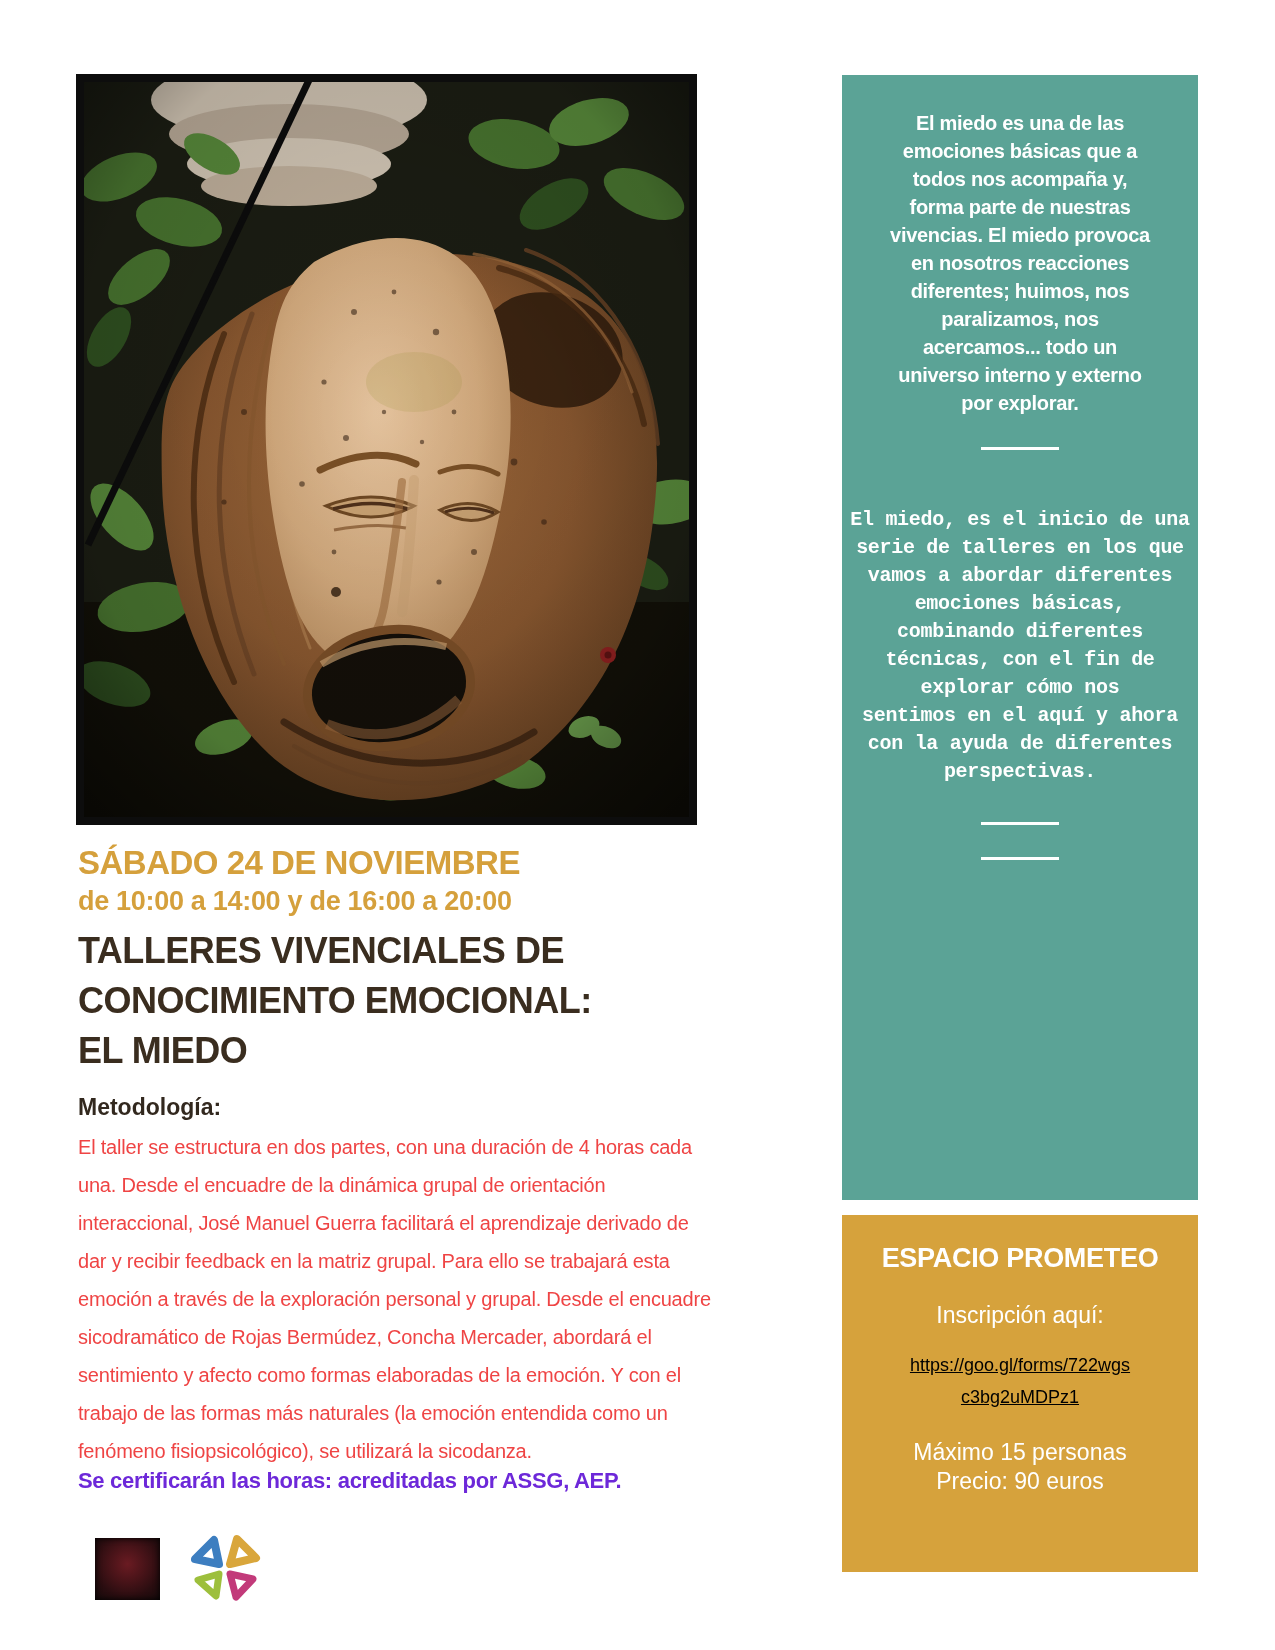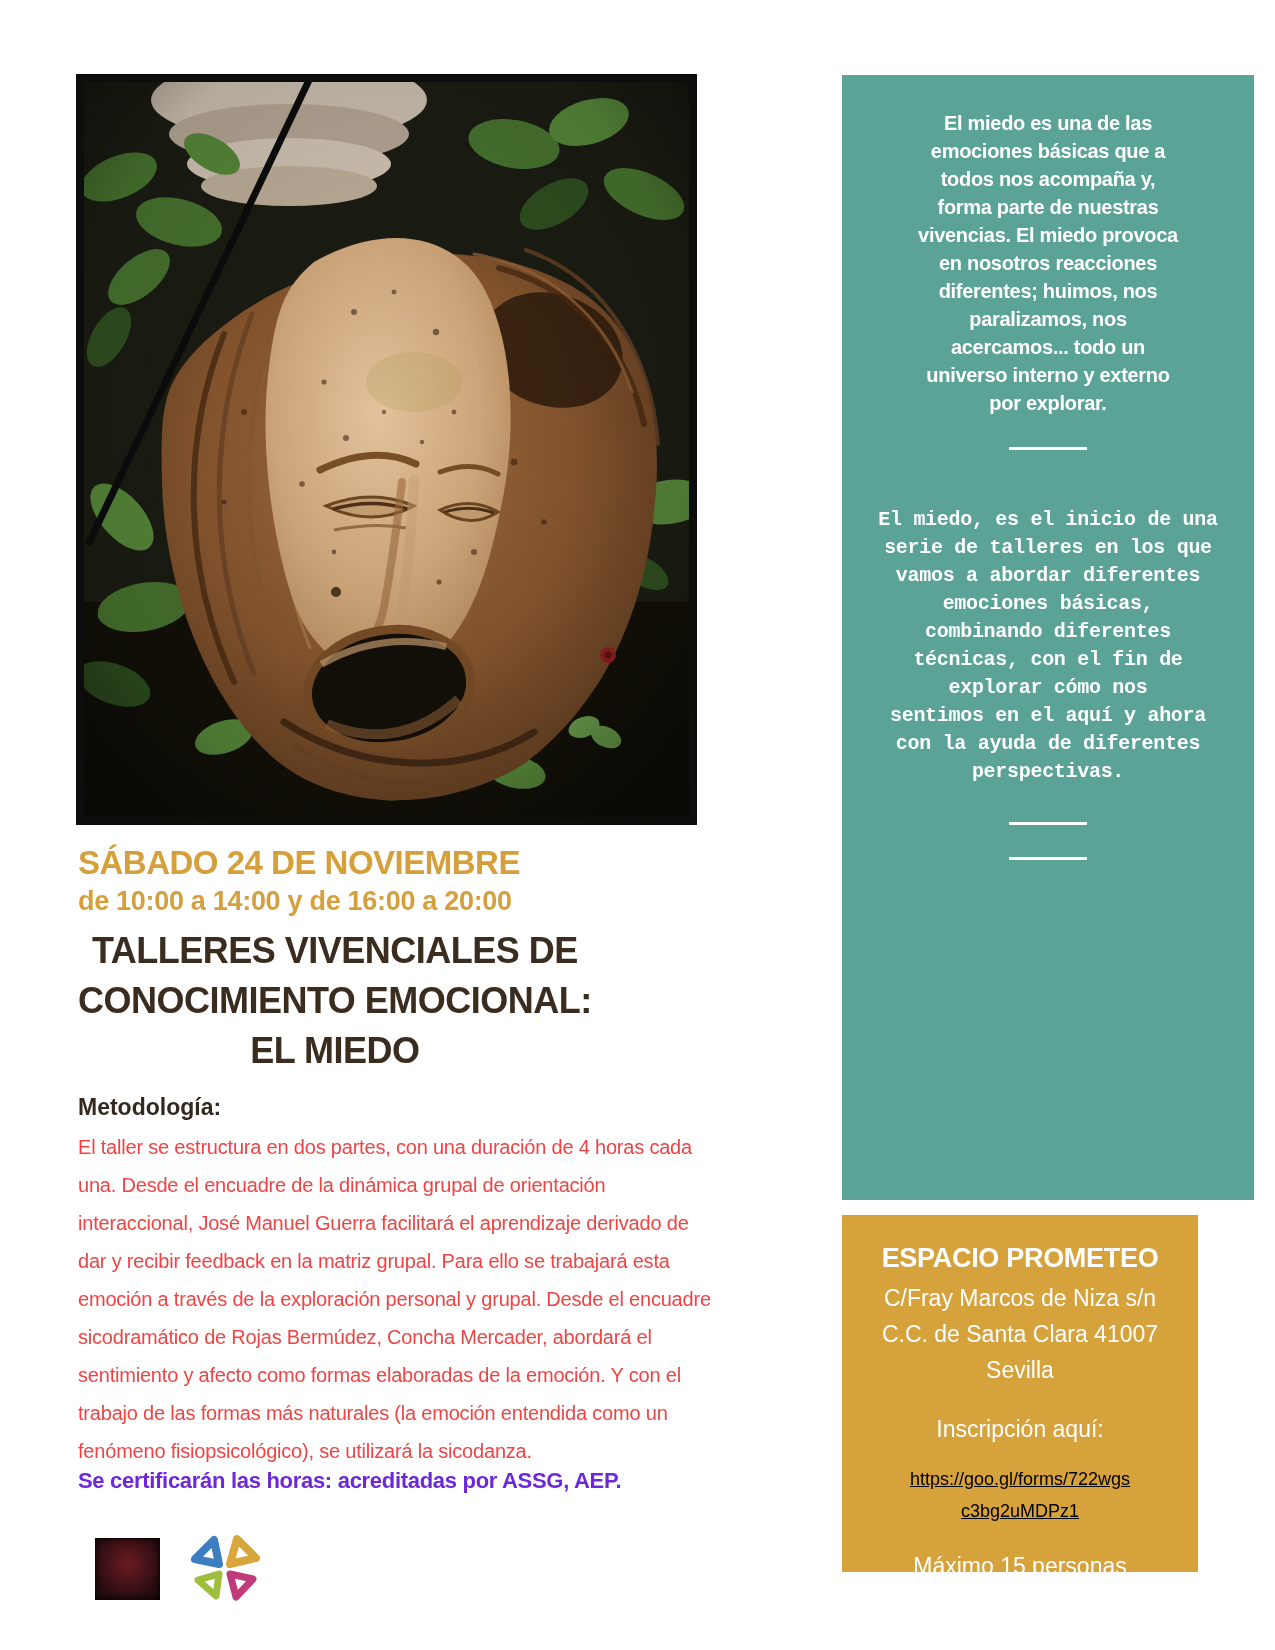--- a/index.html
+++ b/index.html
@@ -11,57 +11,57 @@
   .photo{position:absolute;left:76px;top:74px;width:605px;height:735px;
          border:8px solid #0d0d0d;background:#1a1c12;}
   .photo svg{display:block;}
 
   
   .date-h{position:absolute;left:78px;top:845px;font-size:33px;font-weight:bold;
           color:#d5a03c;letter-spacing:-0.5px;line-height:1.1;}
   .time-h{position:absolute;left:78px;top:887px;font-size:27px;font-weight:bold;
           color:#d5a03c;letter-spacing:-0.3px;line-height:1.1;}
   .title-h{position:absolute;left:78px;top:926px;font-size:36px;font-weight:bold;
-           color:#3a2d1f;letter-spacing:-0.5px;line-height:50px;text-align:center;}
+           color:#3a2d1f;letter-spacing:-0.5px;line-height:50px;}
   .met-h{position:absolute;left:78px;top:1094px;font-size:23px;font-weight:bold;
          color:#32281e;}
   .body-p{position:absolute;left:78px;top:1128px;width:780px;font-size:20px;
           color:#ef4444;line-height:38px;letter-spacing:-0.2px;}
   .cert-p{position:absolute;left:78px;top:1468px;font-size:22px;font-weight:bold;
           color:#6d28d9;letter-spacing:-0.3px;}
 
   
   .logo-red{position:absolute;left:95px;top:1538px;width:65px;height:62px;
             background:radial-gradient(circle at 50% 42%, #6a1b22 0%, #471318 38%, #2a0d10 68%, #150a0b 100%);
             box-shadow:inset 0 0 6px #000;}
   .logo-clover{position:absolute;left:186px;top:1534px;width:78px;height:68px;}
 
   
-  .teal{position:absolute;left:842px;top:75px;width:412px;height:1125px;
+  .teal{position:absolute;left:842px;top:75px;width:356px;height:1125px;
         background:#5ba396;color:#ffffff;text-align:center;box-sizing:border-box;
         padding:34px 4px 0 4px;font-weight:bold;font-size:20px;line-height:28px;
         letter-spacing:-0.3px;display:flex;flex-direction:column;align-items:center;}
   .rule{width:78px;height:3px;background:#ffffff;}
   .rule.r1{margin-top:30px;}
   .teal .p2{margin-top:56px;font-family:Liberation Mono, monospace;}
   .rule.r2{margin-top:36px;}
   .teal .p3{margin-top:56px;}
   .rule.r3{margin-top:32px;}
 
   
   .gold{position:absolute;left:842px;top:1215px;width:356px;height:357px;
         background:#d6a23c;color:#ffffff;text-align:center;box-sizing:border-box;
         padding-top:28px;}
   .venue-name{font-size:27px;font-weight:bold;letter-spacing:-0.3px;}
   .venue-addr{font-size:23px;line-height:36px;margin-top:6px;}
   .insc{font-size:23px;margin-top:28px;}
   .link{display:inline-block;font-size:18px;line-height:32px;margin-top:20px;
         color:#000000;text-decoration:underline;cursor:pointer;}
   .cap{font-size:23px;margin-top:26px;}
-  .price{font-size:23px;margin-top:10px;font-weight:bold;}
+  .price{font-size:23px;margin-top:2px;}
 </style>
 </head>
 <body>
 
 <div class="page">
 
   <div class="photo">
     <svg width="605" height="735" viewBox="0 0 605 735">
       <defs>
         <radialGradient id="gHead" cx="45%" cy="40%" r="70%">
@@ -250,23 +250,20 @@
 explorar cómo nos
 sentimos en el aquí y ahora
 con la ayuda de diferentes
 perspectivas.</div>
     <div class="rule r2"></div>
     <div class="rule r3"></div>
   </aside>
 
   <aside class="gold">
     <div class="venue-name">ESPACIO PROMETEO</div>
-    <div class="venue-addr pre">C/Fray Marcos de Niza s/n
-C.C. de Santa Clara 41007
-Sevilla</div>
     <div class="insc">Inscripción aquí:</div>
     <a class="link pre">https://goo.gl/forms/722wgs
 c3bg2uMDPz1</a>
     <div class="cap">Máximo 15 personas</div>
     <div class="price">Precio: 90 euros</div>
   </aside>
 
 </div>
 
 </body></html>

